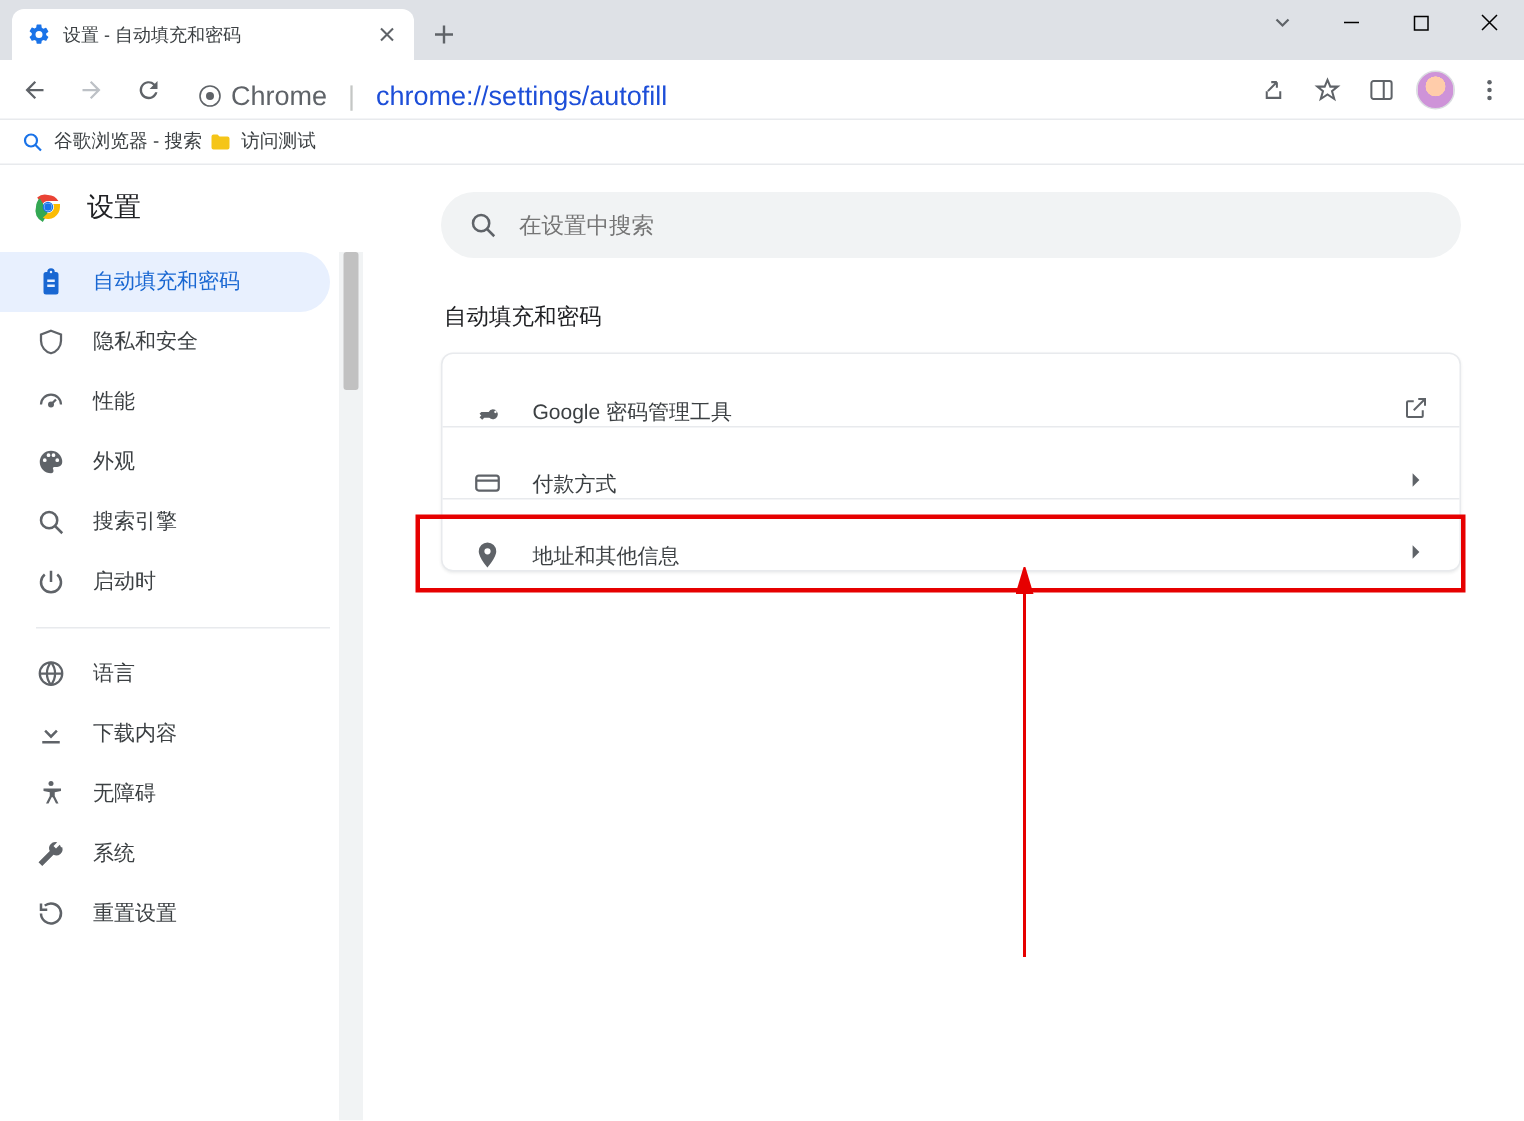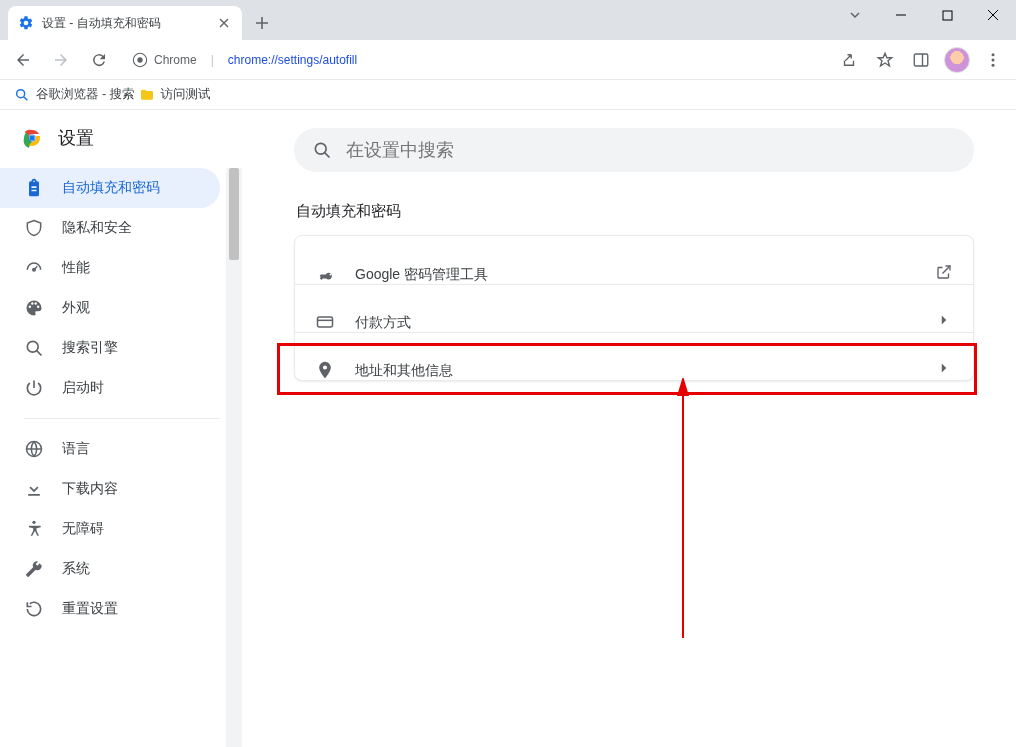--- a/index.html
+++ b/index.html
@@ -1,34 +1,34 @@
 <!DOCTYPE html>
 <html><head>
 <meta charset="utf-8">
 <style>
   * { box-sizing: border-box; margin: 0; padding: 0; }
   body { font-family: "Segoe UI", Arial, sans-serif; font-size: 13px; color: #202124; background: #fff; width: 1016px; height: 747px; overflow: hidden; position: relative; }
   
   
   .titlebar { height: 40px; background: #dee1e6; display: flex; align-items: flex-end; }
   .tabs { display: flex; align-items: flex-end; height: 100%; padding-left: 8px; }
-  .tab { background: #fff; border-radius: 8px 8px 0 0; height: 34px; width: 234px; display: flex; align-items: center; padding: 0 10px; gap: 8px; position: relative; }
+  .tab { background: #fff; border-radius: 8px 8px 0 0; height: 34px; width: 268px; display: flex; align-items: center; padding: 0 10px; gap: 8px; position: relative; }
   .tab .favicon { width: 16px; height: 16px; color: #1a73e8; }
   .tab-title { flex: 1; font-size: 12px; white-space: nowrap; overflow: hidden; text-overflow: ellipsis; color: #3c4043; }
   .tab-close { width: 16px; height: 16px; display:flex; align-items:center; justify-content:center; color:#5f6368; border-radius:50%; }
   .newtab { width: 28px; height: 28px; display:flex; align-items:center; justify-content:center; color:#5f6368; margin-left:6px; margin-bottom:3px; border-radius:50%; }
   .wincontrols { margin-left:auto; display:flex; height:100%; align-items:flex-start; }
   .wincontrols .wc { width:46px; height:30px; display:flex; align-items:center; justify-content:center; color:#000; }
   .wincontrols .caret { width:46px; height:30px; display:flex; align-items:center; justify-content:center; color:#5f6368; }
   
   
   .toolbar { height: 40px; background: #fff; border-bottom: 1px solid #e8eaed; display:flex; align-items:center; padding: 0 6px; gap:4px; }
   .tbtn { width:34px; height:34px; display:flex; align-items:center; justify-content:center; color:#5f6368; border-radius:50%; }
   .tbtn.disabled { color:#bdc1c6; }
-  .omnibox { flex:1; height:30px; background:#fff; border-radius:15px; display:flex; align-items:center; padding:0 12px; gap:10px; font-size:12px; color:#202124; }
+  .omnibox { flex:1; height:30px; background:#fff; border-radius:15px; display:flex; align-items:flex-end; padding:0 12px; gap:10px; font-size:18px; color:#202124; }
   .omnibox .lock { color:#5f6368; display:flex; align-items:center; gap:6px; }
   .omnibox .url-prefix { color:#5f6368; }
   .omnibox .url-sep { color:#c4c7c5; margin: 0 4px; }
   .omnibox .url-path { color:#1d4ed8; }
   .right-icons { display:flex; align-items:center; gap:2px; }
   .avatar { width:26px; height:26px; border-radius:50%; background: radial-gradient(circle at 50% 40%, #ffccaa 35%, #ce93d8 36%); border:1px solid #dadce0; }
   
   
   .bookbar { height: 30px; background:#fff; border-bottom:1px solid #e8eaed; display:flex; align-items:center; padding:0 14px; gap:4px; font-size:12.5px; color:#3c4043; }
   .bm { display:flex; align-items:center; gap:6px; }
@@ -46,21 +46,21 @@
   
   .nav { padding-top:4px; }
   .navitem { display:flex; align-items:center; gap:18px; height:40px; padding-left:24px; font-size:14px; color:#3c4043; border-radius: 0 20px 20px 0; margin-right:22px; cursor:pointer; }
   .navitem.active { background:#e8f0fe; color:#1967d2; }
   .navitem .nicon { width:20px; height:20px; color:#5f6368; flex-shrink:0; }
   .navitem.active .nicon { color:#1967d2; }
   .navsep { height:1px; background:#e8eaed; margin:10px 22px 10px 24px; }
   
   .main { flex:1; padding: 18px 36px; }
   .searchwrap { background:#f1f3f4; border-radius:22px; height:44px; display:flex; align-items:center; padding:0 18px; gap:14px; margin-bottom:30px; max-width:680px; }
-  .searchwrap input { border:none; background:transparent; outline:none; font-size:18px; flex:1; color:#0f172a; }
+  .searchwrap input { border:none; background:transparent; outline:none; font-size:15px; flex:1; color:#0f172a; }
   .section-title { font-size:15px; color:#202124; margin: 8px 0 14px 2px; font-weight:500; }
   
   .card { background:#fff; border:1px solid #e8eaed; border-radius:8px; max-width:680px; box-shadow: 0 1px 2px rgba(60,64,67,.1); }
   .row { display:flex; align-items:flex-end; height:48px; padding:0 20px; gap:20px; font-size:14px; color:#3c4043; cursor:pointer; }
   .row + .row { border-top:1px solid #e8eaed; }
   .ricon { width:20px; height:20px; color:#5f6368; flex-shrink:0; }
   .rlabel { flex:1; }
   .rend { color:#5f6368; }
   
   .highlight-box { position:absolute; border:3px solid #e60000; pointer-events:none; }

